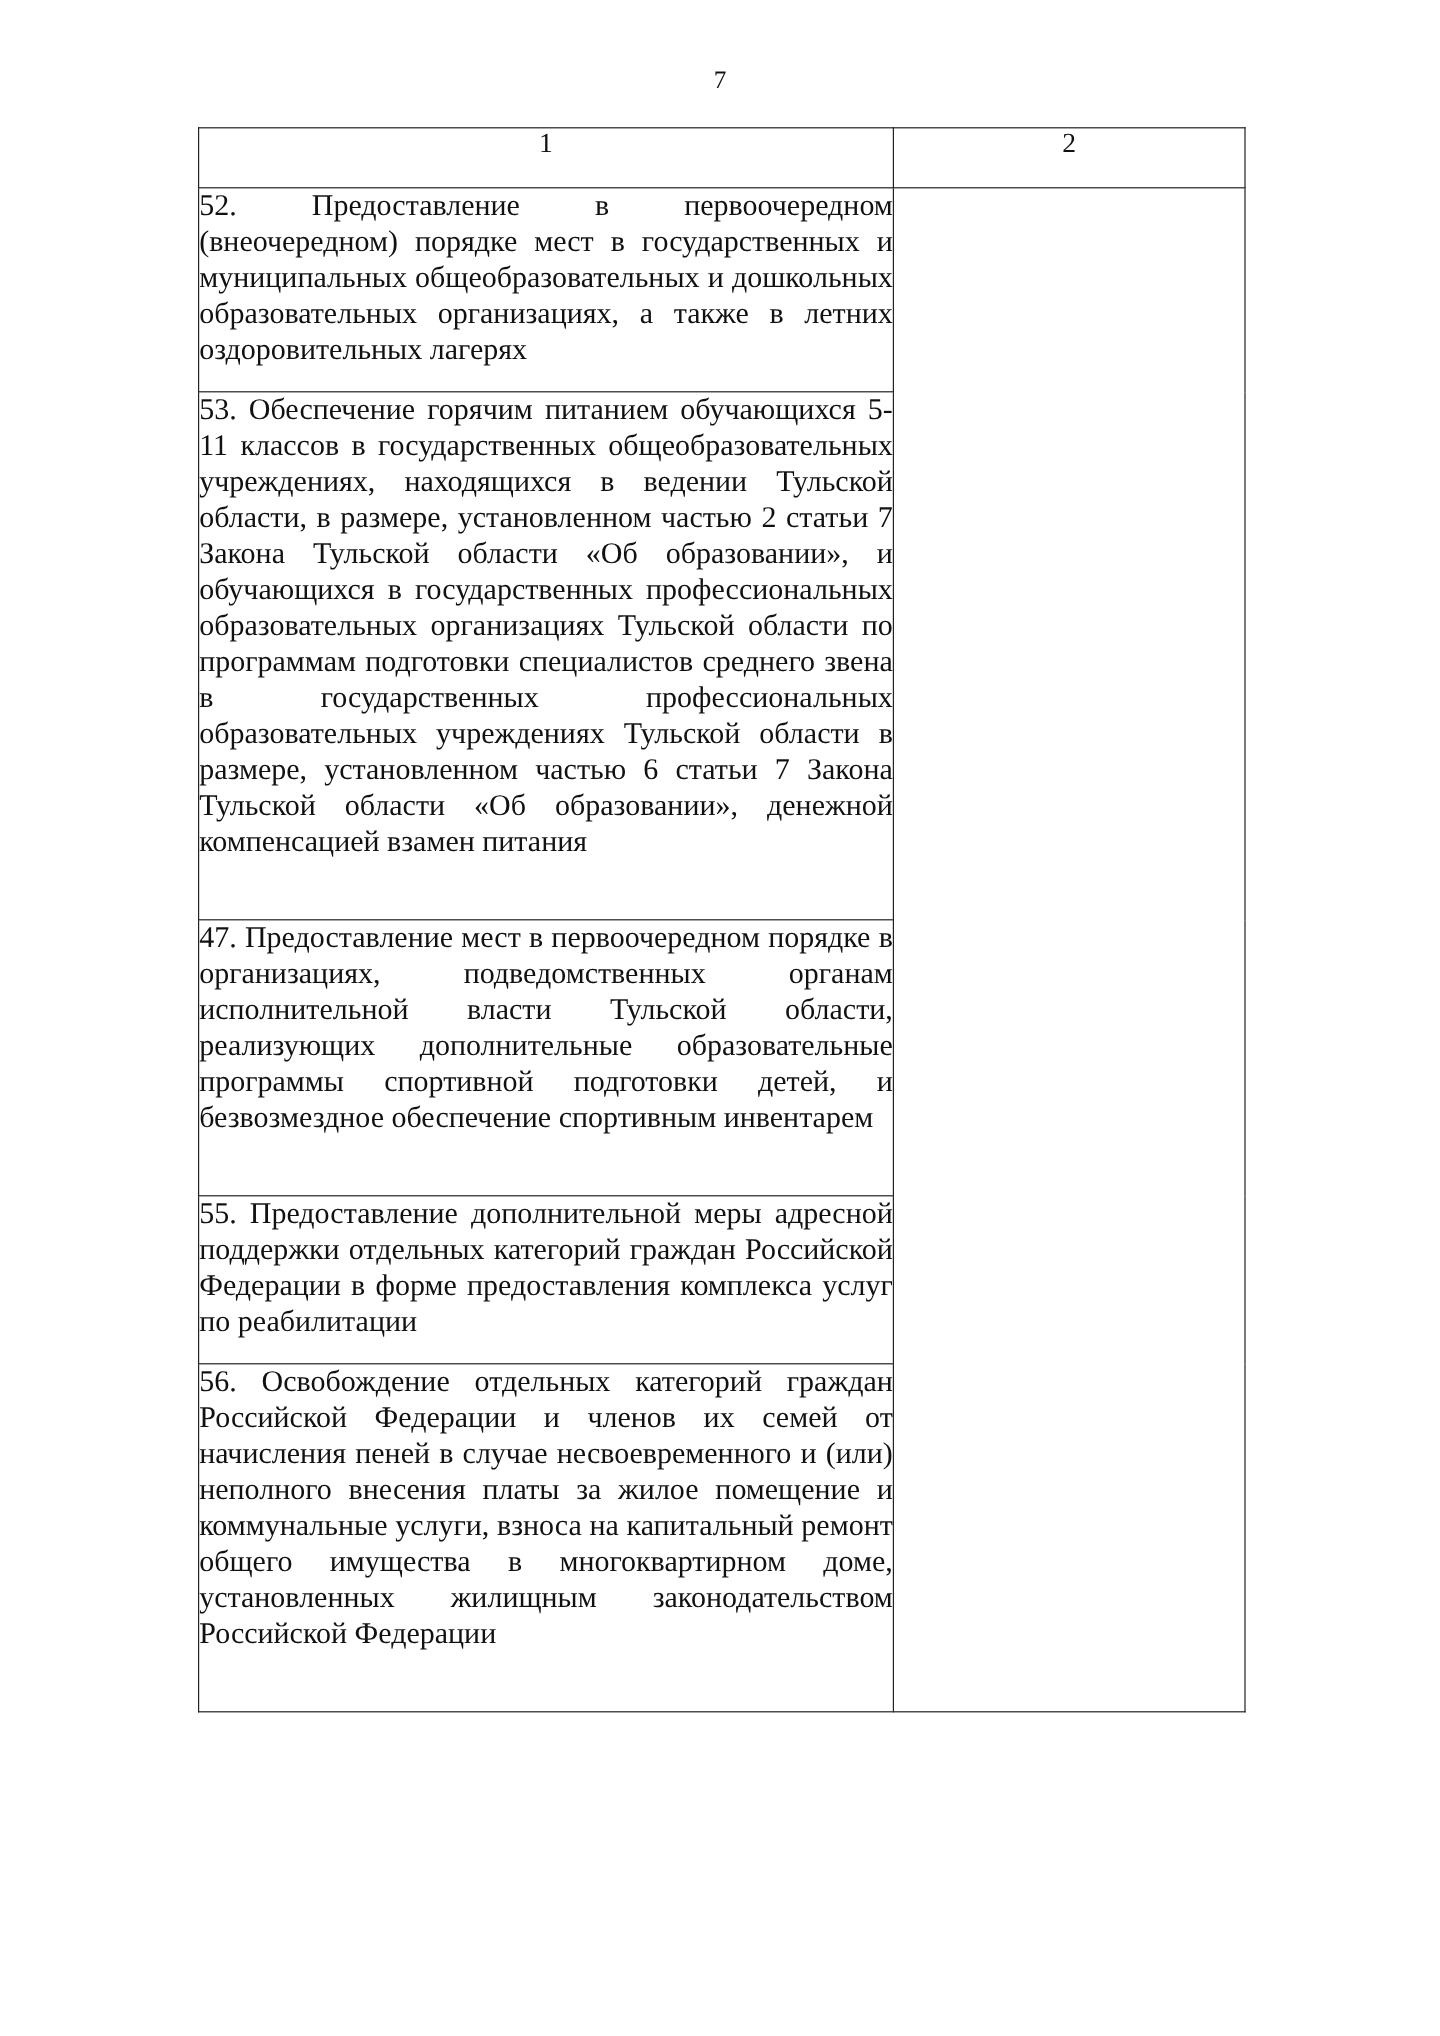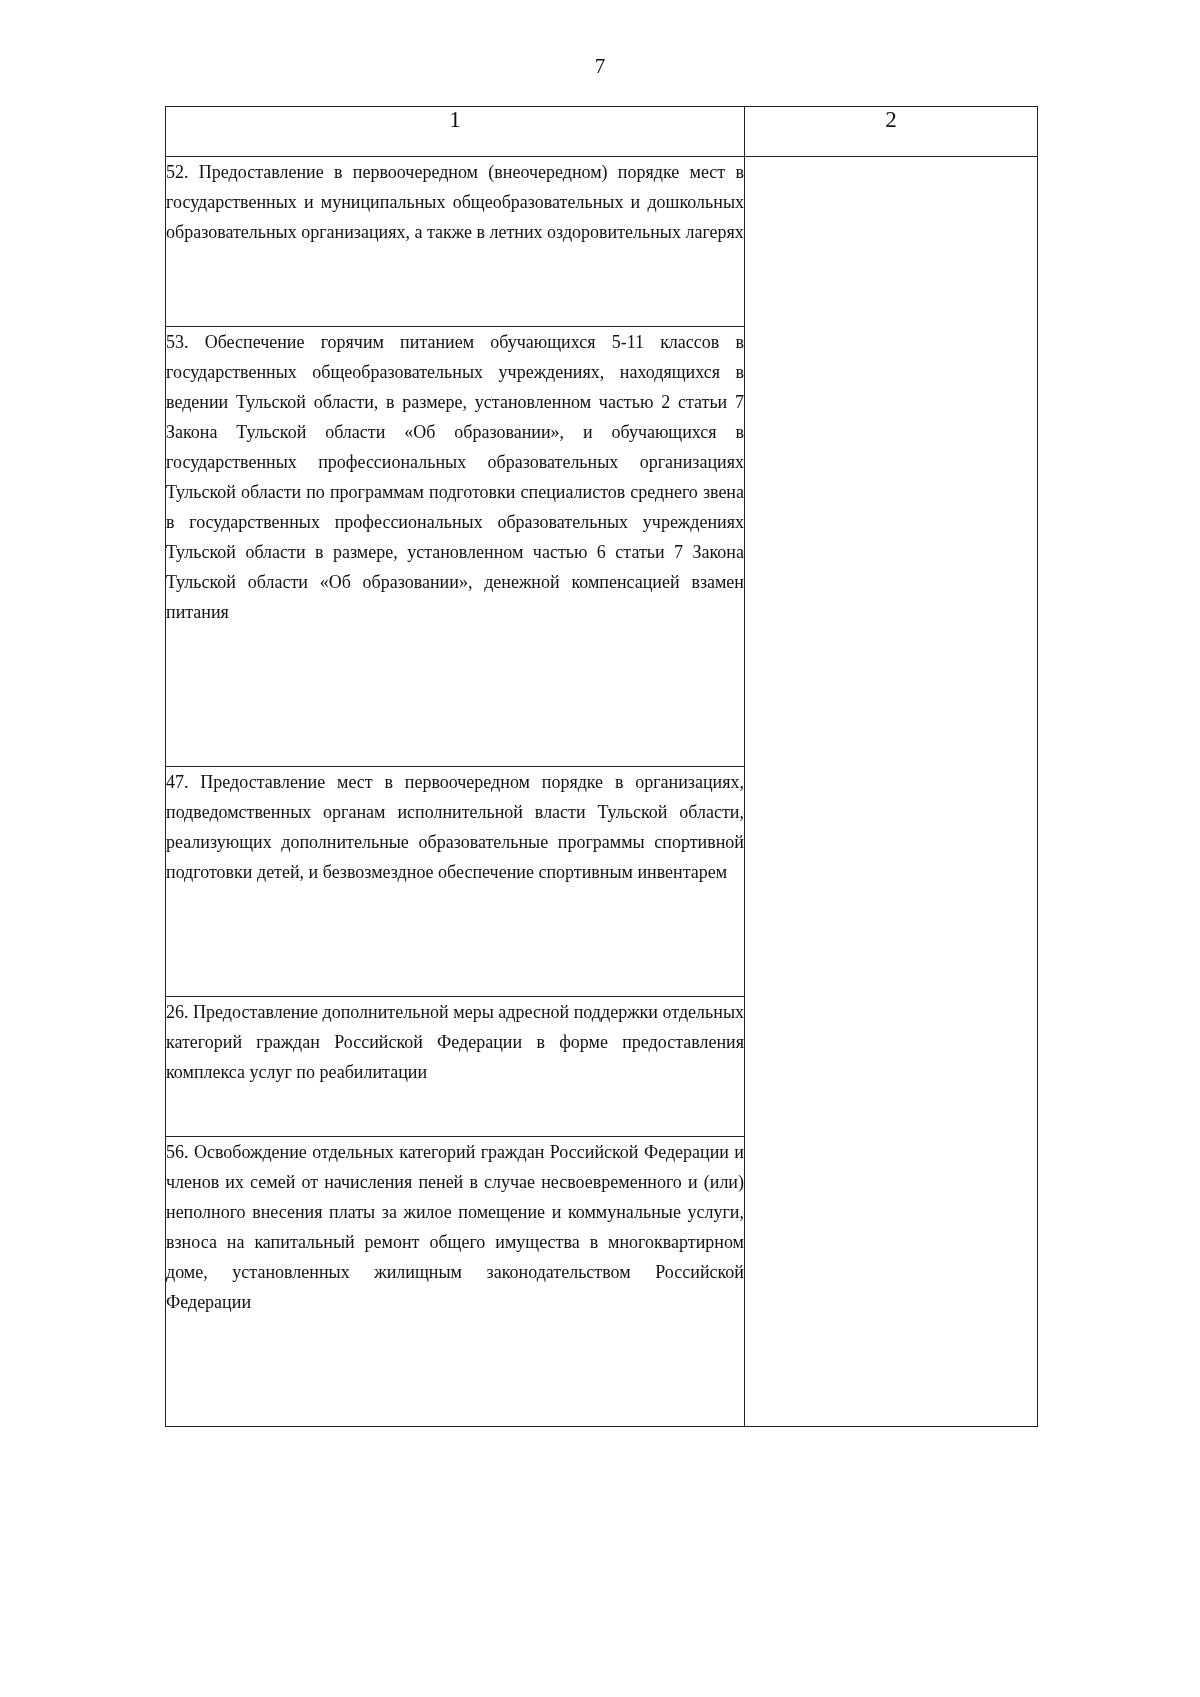--- a/index.html
+++ b/index.html
@@ -43,21 +43,21 @@
       height: 49px;
       font-weight: normal;
       font-size: 23px;
       text-align: center;
       vertical-align: middle;
     }
     td.item-cell {
       padding: 12px 6px 9px 7px;
     }
     .item-text {
-      font-size: 18px;
+      font-size: 25px;
       line-height: 30px;
       text-align: justify;
       text-align-last: left;
       hyphens: none;
       word-spacing: 0px;
     }
     td.empty-cell {
       background: #ffffff;
     }
   </style>
@@ -89,21 +89,21 @@
         <div class="item-text">53. Обеспечение горячим питанием обучающихся 5-11 классов в государственных общеобразовательных учреждениях, находящихся в ведении Тульской области, в размере, установленном частью 2 статьи 7 Закона Тульской области «Об образовании», и обучающихся в государственных профессиональных образовательных организациях Тульской области по программам подготовки специалистов среднего звена в государственных профессиональных образовательных учреждениях Тульской области в размере, установленном частью 6 статьи 7 Закона Тульской области «Об образовании», денежной компенсацией взамен питания</div>
       </td>
     </tr>
     <tr style="height:230px;">
       <td class="item-cell">
         <div class="item-text">47. Предоставление мест в первоочередном порядке в организациях, подведомственных органам исполнительной власти Тульской области, реализующих дополнительные образовательные программы спортивной подготовки детей, и безвозмездное обеспечение спортивным инвентарем</div>
       </td>
     </tr>
     <tr style="height:140px;">
       <td class="item-cell">
-        <div class="item-text">26. Предоставление дополнительной меры адресной поддержки отдельных категорий граждан Российской Федерации в форме предоставления комплекса услуг по реабилитации</div>
+        <div class="item-text">55. Предоставление дополнительной меры адресной поддержки отдельных категорий граждан Российской Федерации в форме предоставления комплекса услуг по реабилитации</div>
       </td>
     </tr>
     <tr style="height:290px;">
       <td class="item-cell">
         <div class="item-text">56. Освобождение отдельных категорий граждан Российской Федерации и членов их семей от начисления пеней в случае несвоевременного и (или) неполного внесения платы за жилое помещение и коммунальные услуги, взноса на капитальный ремонт общего имущества в многоквартирном доме, установленных жилищным законодательством Российской Федерации</div>
       </td>
     </tr>
   </tbody>
 </table>
 

